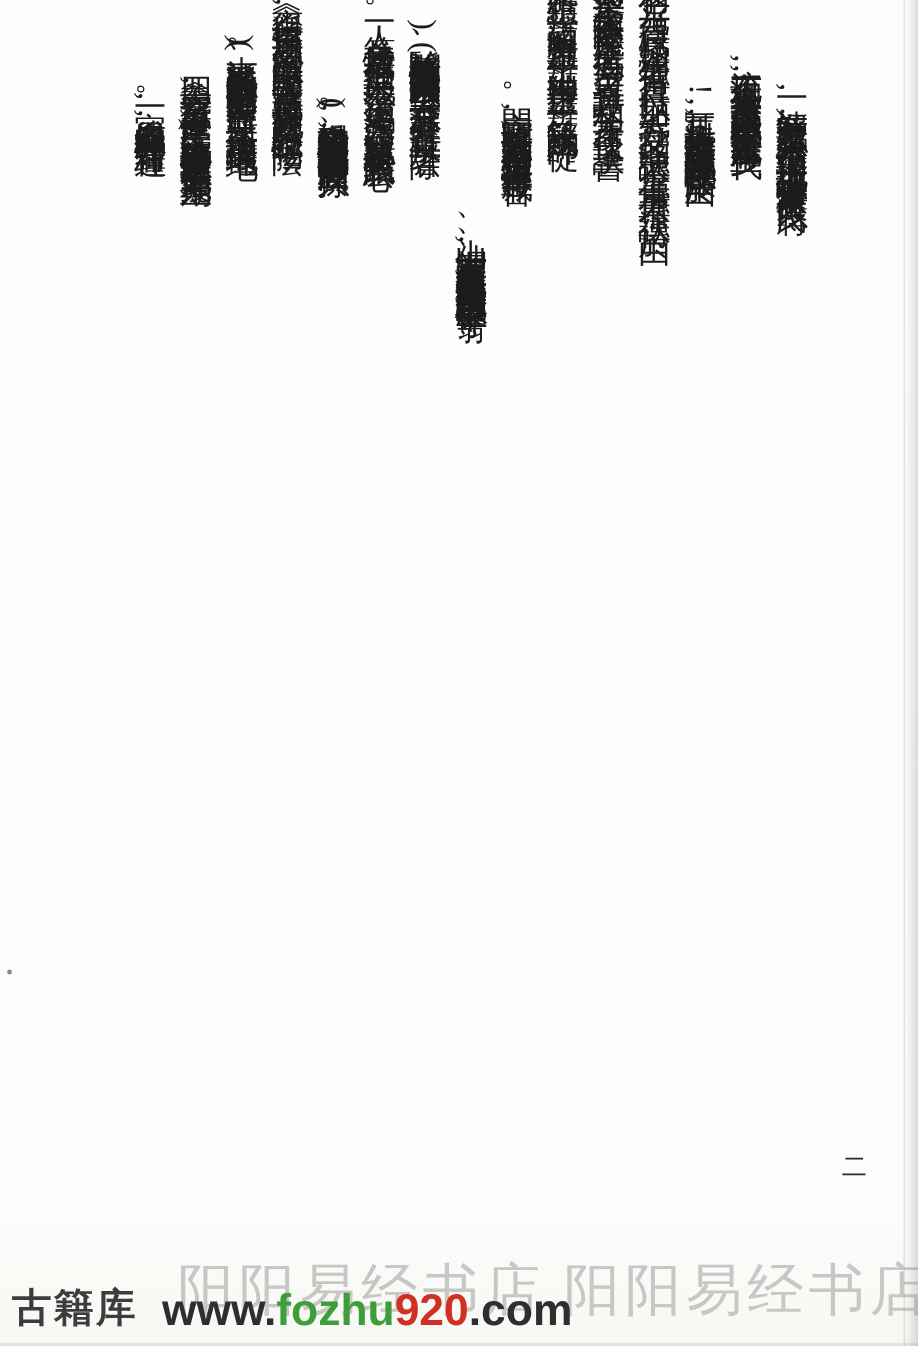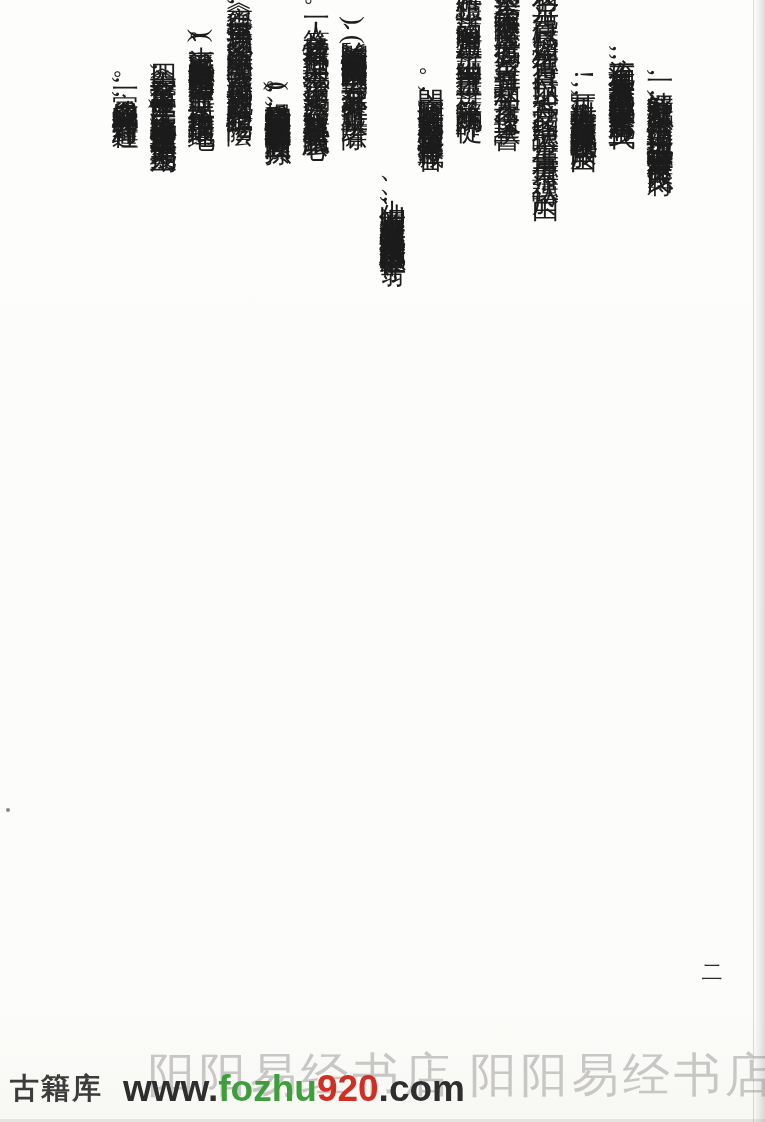--- a/index.html
+++ b/index.html
@@ -26,21 +26,21 @@
   .stray-dot{position:absolute;left:6px;top:808px;width:4px;height:4px;border-radius:50%;background:#6a6a6a;opacity:.8;}
   .watermark{
     position:absolute;left:148px;top:1044px;width:617px;height:60px;
     font-size:47px;letter-spacing:4px;white-space:nowrap;overflow:hidden;
     font-family:"Liberation Serif","DejaVu Serif",serif;
   }
   .logo{
     position:absolute;left:10px;top:1068px;white-space:nowrap;
     font-family:"Liberation Sans","DejaVu Sans",sans-serif;font-weight:bold;
   }
-  .logo .site{font-size:29px;letter-spacing:2px;vertical-align:3px;margin-right:10px;}
+  .logo .site{font-size:33px;letter-spacing:2px;vertical-align:3px;margin-right:10px;}
   .logo .url{font-size:37px;letter-spacing:0px;}
   .edge-line{position:absolute;right:11px;top:0;width:1px;height:100%;background:rgba(140,140,140,0.30);}
   .edge-right{position:absolute;right:0;top:0;width:11px;height:100%;
     background:linear-gradient(to right,rgba(170,170,170,0) 0%,rgba(150,150,150,0.18) 60%,rgba(140,140,140,0.30) 100%);}
   .edge-bottom{position:absolute;left:0;bottom:0;width:100%;height:3px;background:rgba(120,120,120,0.15);}
 </style>
 </head>
 <body>
 
 <div class="scan-page">

